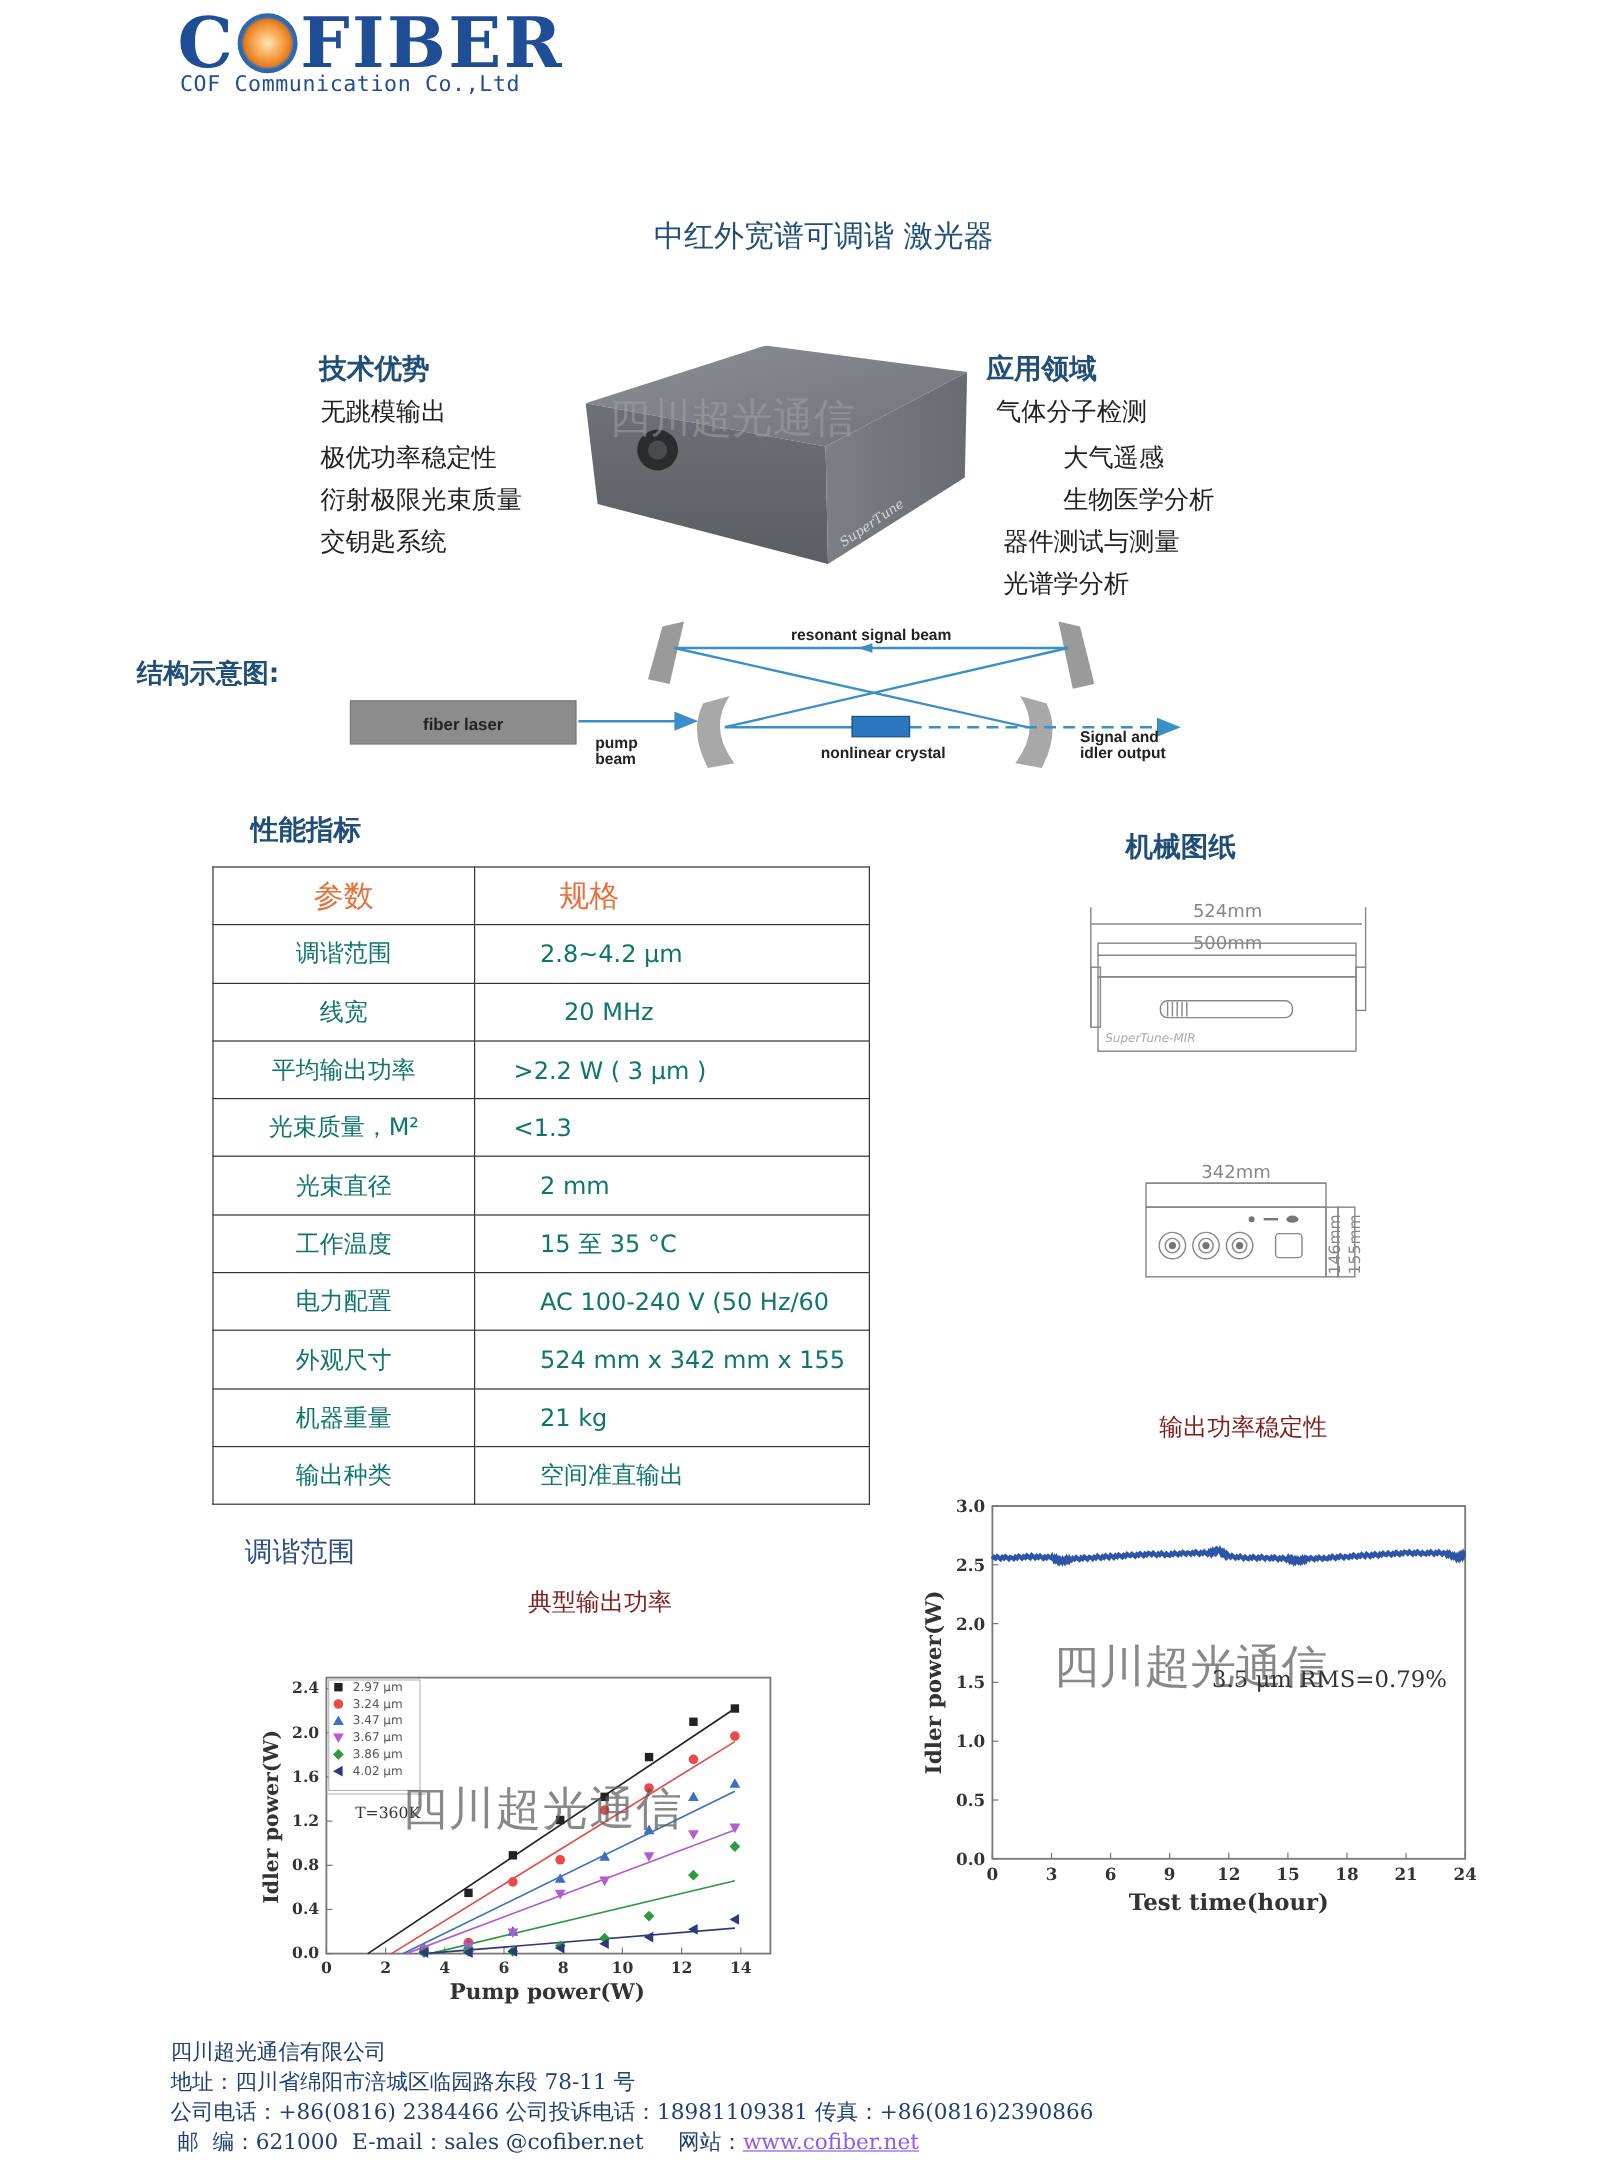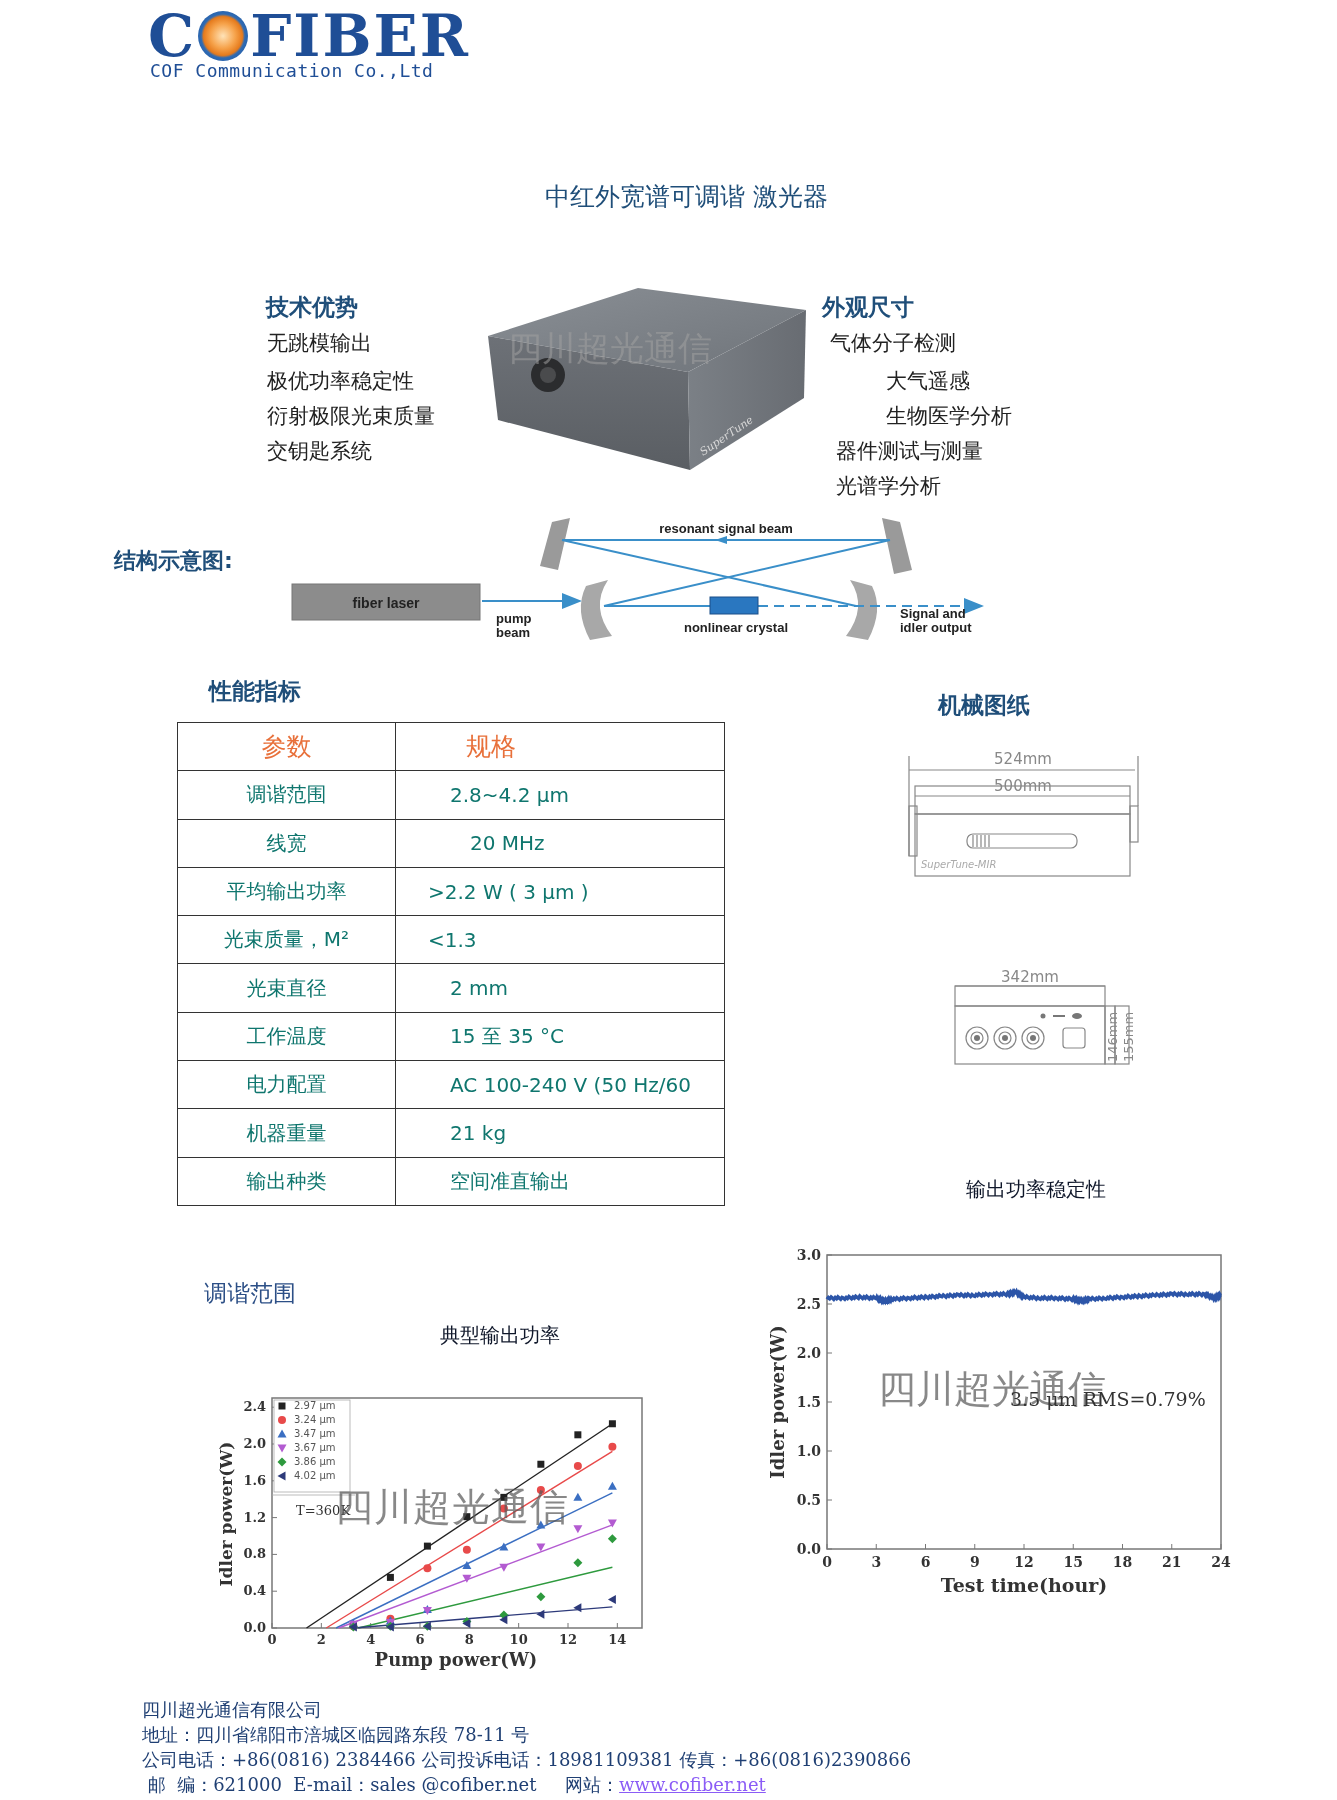--- a/index.html
+++ b/index.html
@@ -25,21 +25,21 @@
   table.spec { position: absolute; left: 177px; top: 722px; width: 548px; border-collapse: collapse; }
   table.spec td { border: 1.5px solid #333; height: 48.3px; font-size: 20px; color: #0f766e; }
   table.spec td.c1 { width: 218px; text-align: center; }
   table.spec td.c2 { padding-left: 54px; }
   table.spec tr.head td { color: #e8703a; font-size: 25px; margin-top: 21px; }
   table.spec tr.head td.c2 { padding-left: 70px; }
 
   .footer-line { left: 142px; font-family: "DejaVu Serif", "Liberation Serif", serif; font-size: 18px; color: #1f3f73; }
   .footer-line a { color: #8b5cf6; text-decoration: underline; }
 
-  .chart-title { font-size: 20px; color: #0f172a; }
+  .chart-title { font-size: 20px; color: #7f1d1d; }
   .wm { font-size: 38px; color: rgba(90,90,90,0.75); letter-spacing: 1px; }
 </style>
 </head>
 <body>
 
 <div class="abs logo-main">
   <span>C</span>
   <span class="logo-sun"></span>
   <span>FIBER</span>
 </div>
@@ -72,21 +72,21 @@
     <polygon points="0,48 150,0 318,22 200,84" fill="url(#topg)"></polygon>
     <polygon points="0,48 200,84 202,182 10,132" fill="url(#frontg)"></polygon>
     <polygon points="200,84 318,22 316,110 202,182" fill="url(#sideg)"></polygon>
     <circle cx="60" cy="87" r="17" fill="#2b2c2e"></circle>
     <circle cx="60" cy="87" r="8" fill="#4a4b4d"></circle>
     <text x="20" y="72" font-size="34" fill="rgba(160,160,160,0.55)" font-family="DejaVu Sans, sans-serif">四川超光通信</text>
     <text x="215" y="168" font-size="11" fill="#d8d8d8" transform="rotate(-34 215 168)" font-family="DejaVu Serif, serif" font-style="italic">SuperTune</text>
   </svg>
 </div>
 
-<div class="abs section-head" style="left:822px; top:292px;">外观尺寸</div>
+<div class="abs section-head" style="left:822px; top:292px;">应用领域</div>
 <div class="abs feat" style="left:830px; top:329px;">气体分子检测</div>
 <div class="abs feat" style="left:886px; top:367px;">大气遥感</div>
 <div class="abs feat" style="left:886px; top:402px;">生物医学分析</div>
 <div class="abs feat" style="left:836px; top:437px;">器件测试与测量</div>
 <div class="abs feat" style="left:836px; top:472px;">光谱学分析</div>
 
 <div class="abs section-head" style="left:114px; top:546px; font-size:22px;">结构示意图:</div>
 <div class="abs" style="left:290px; top:512px; width:720px; height:130px;">
   <svg width="720" height="130" viewBox="0 0 720 130" font-family="Liberation Sans, sans-serif" font-weight="bold">
     <defs>
@@ -150,20 +150,24 @@
         <td class="c1">光束直径</td>
         <td class="c2">2 mm</td>
       </tr>
   <tr>
         <td class="c1">工作温度</td>
         <td class="c2">15 至 35 °C</td>
       </tr>
   <tr>
         <td class="c1">电力配置</td>
         <td class="c2">AC 100-240 V (50 Hz/60</td>
+      </tr>
+  <tr>
+        <td class="c1">外观尺寸</td>
+        <td class="c2">524 mm x 342 mm x 155</td>
       </tr>
   <tr>
         <td class="c1">机器重量</td>
         <td class="c2">21 kg</td>
       </tr>
   <tr>
         <td class="c1">输出种类</td>
         <td class="c2">空间准直输出</td>
       </tr>
 </tbody>

